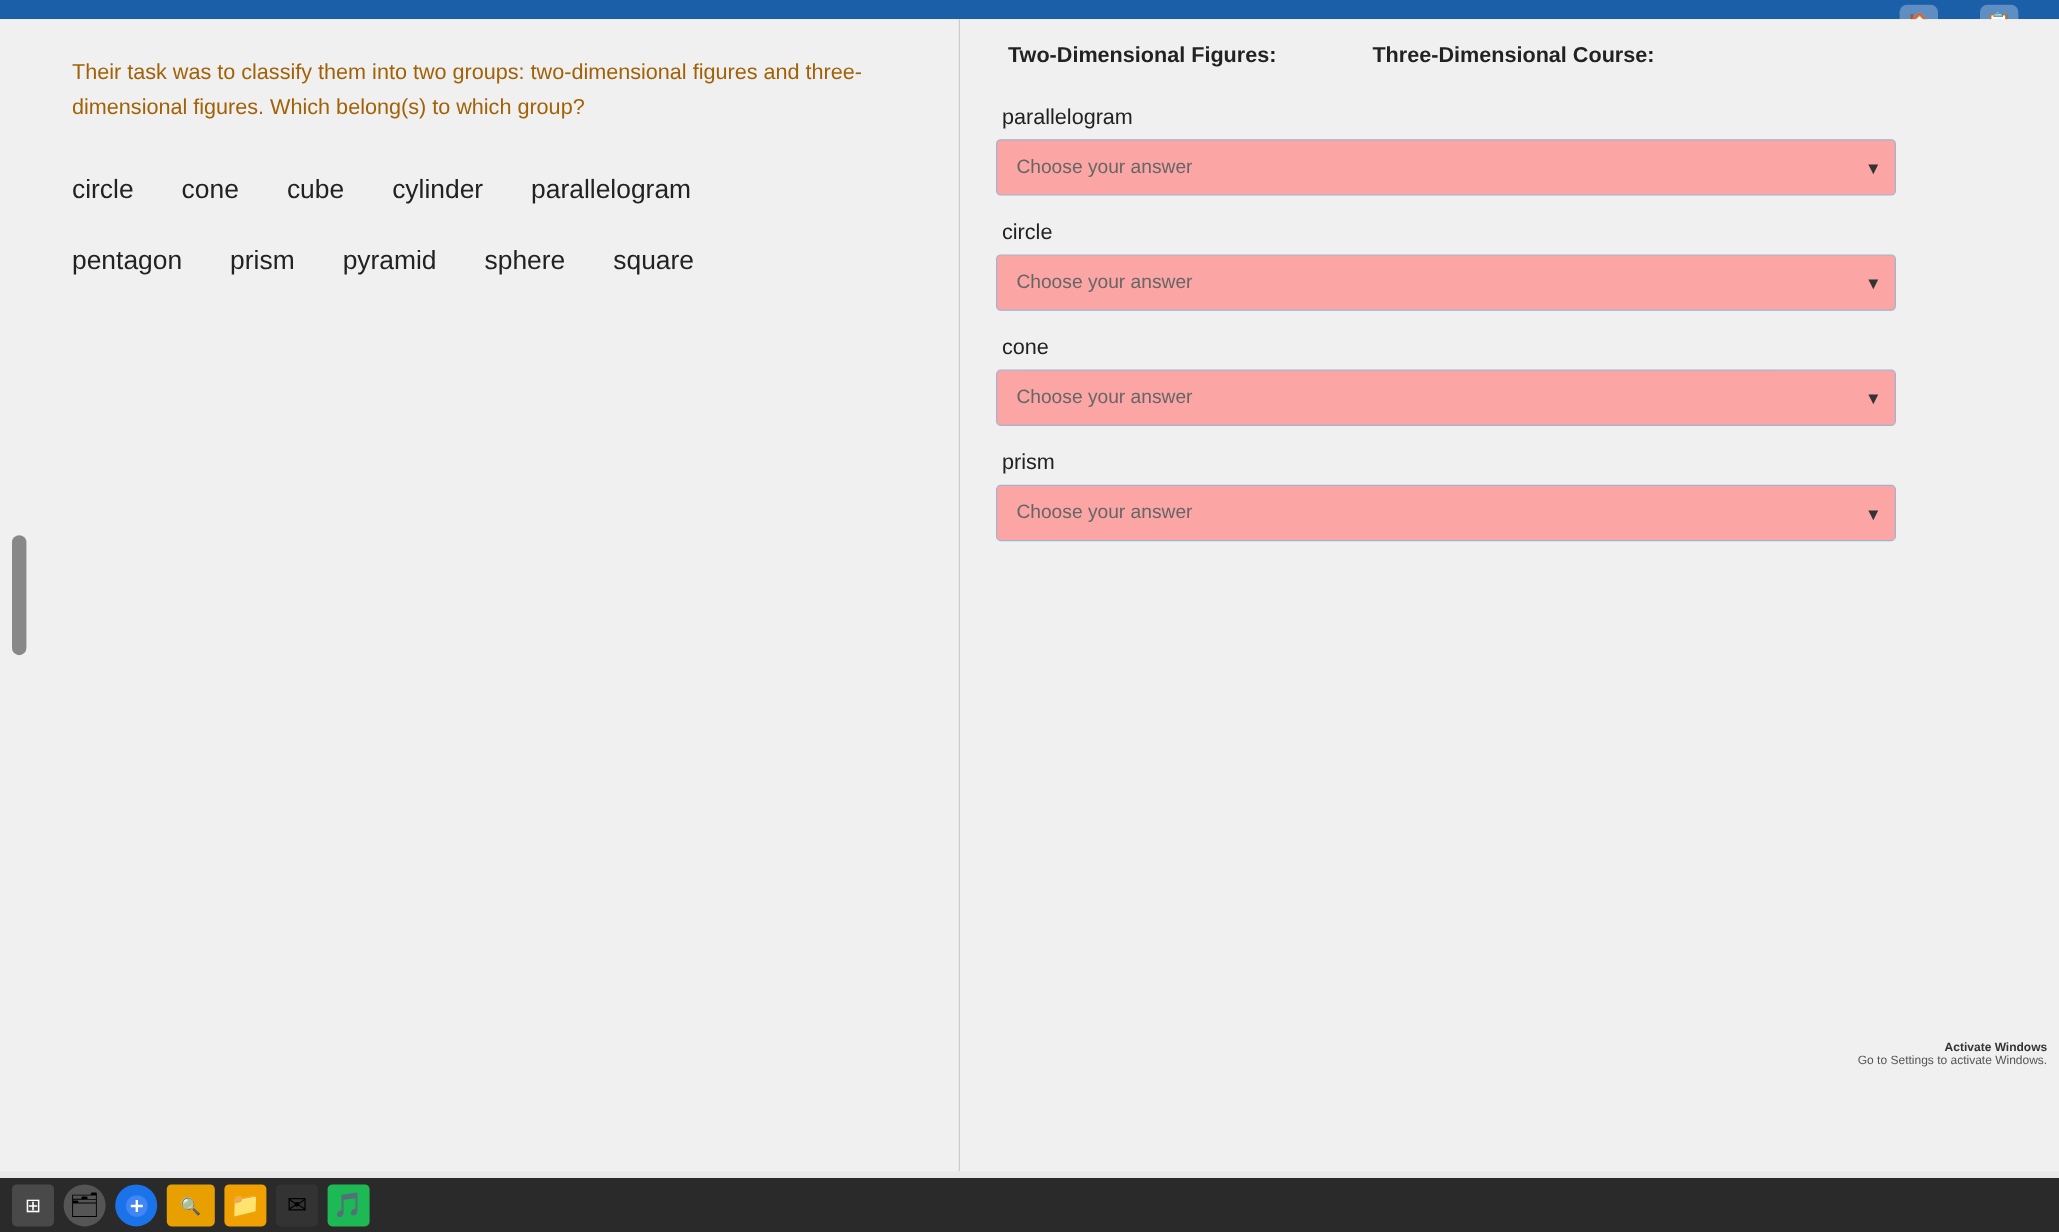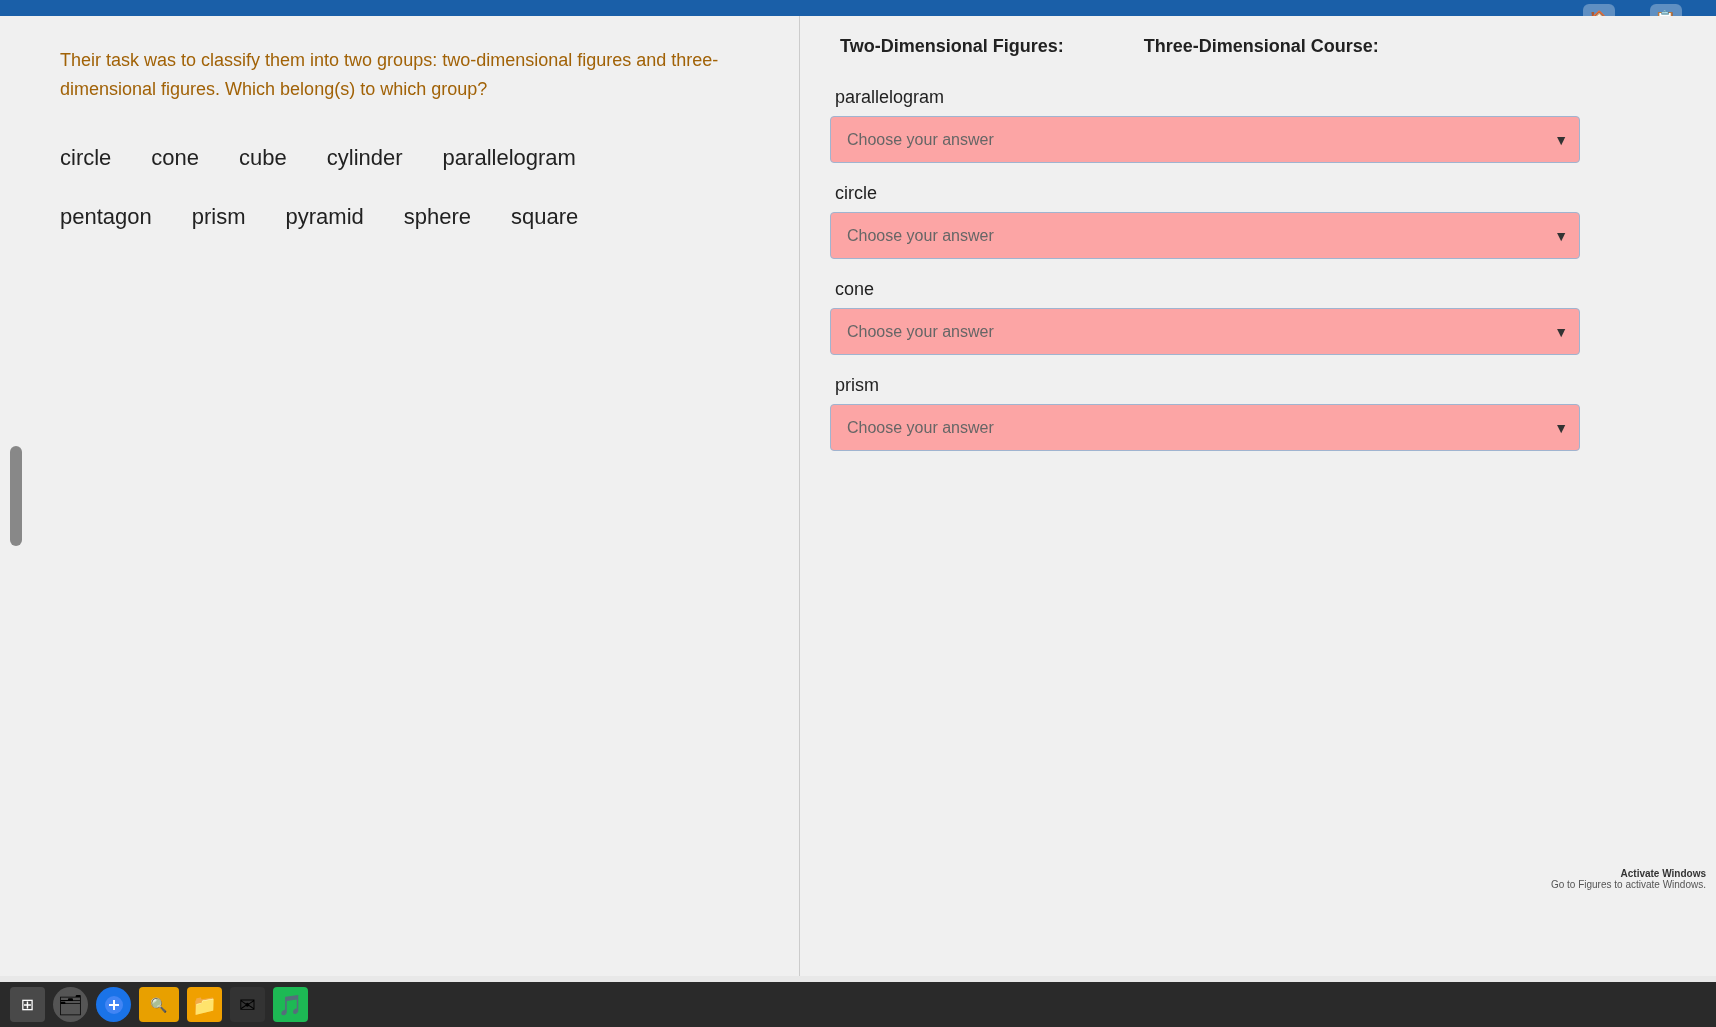--- a/index.html
+++ b/index.html
@@ -289,21 +289,21 @@
           <option value="">Choose your answer</option>
           <option value="two">Two-Dimensional</option>
           <option value="three">Three-Dimensional</option>
         </select>
         <span class="dropdown-arrow">▼</span>
       </div>
     </div>
 
     <div class="activate-windows">
       <div class="activate-title">Activate Windows</div>
-      <div>Go to Figures to activate Windows.</div>
+      <div>Go to Settings to activate Windows.</div>
     </div>
   </div>
 </div>
 
 <div class="taskbar">
   <div class="taskbar-btn">⊞</div>
   <div class="taskbar-app" style="background:#555;">🗂</div>
   <div class="taskbar-app" style="background:#1a73e8; border-radius:50%;">
     <svg width="20" height="20" viewBox="0 0 20 20">
         <circle cx="10" cy="10" r="9" fill="#4285F4"></circle>

